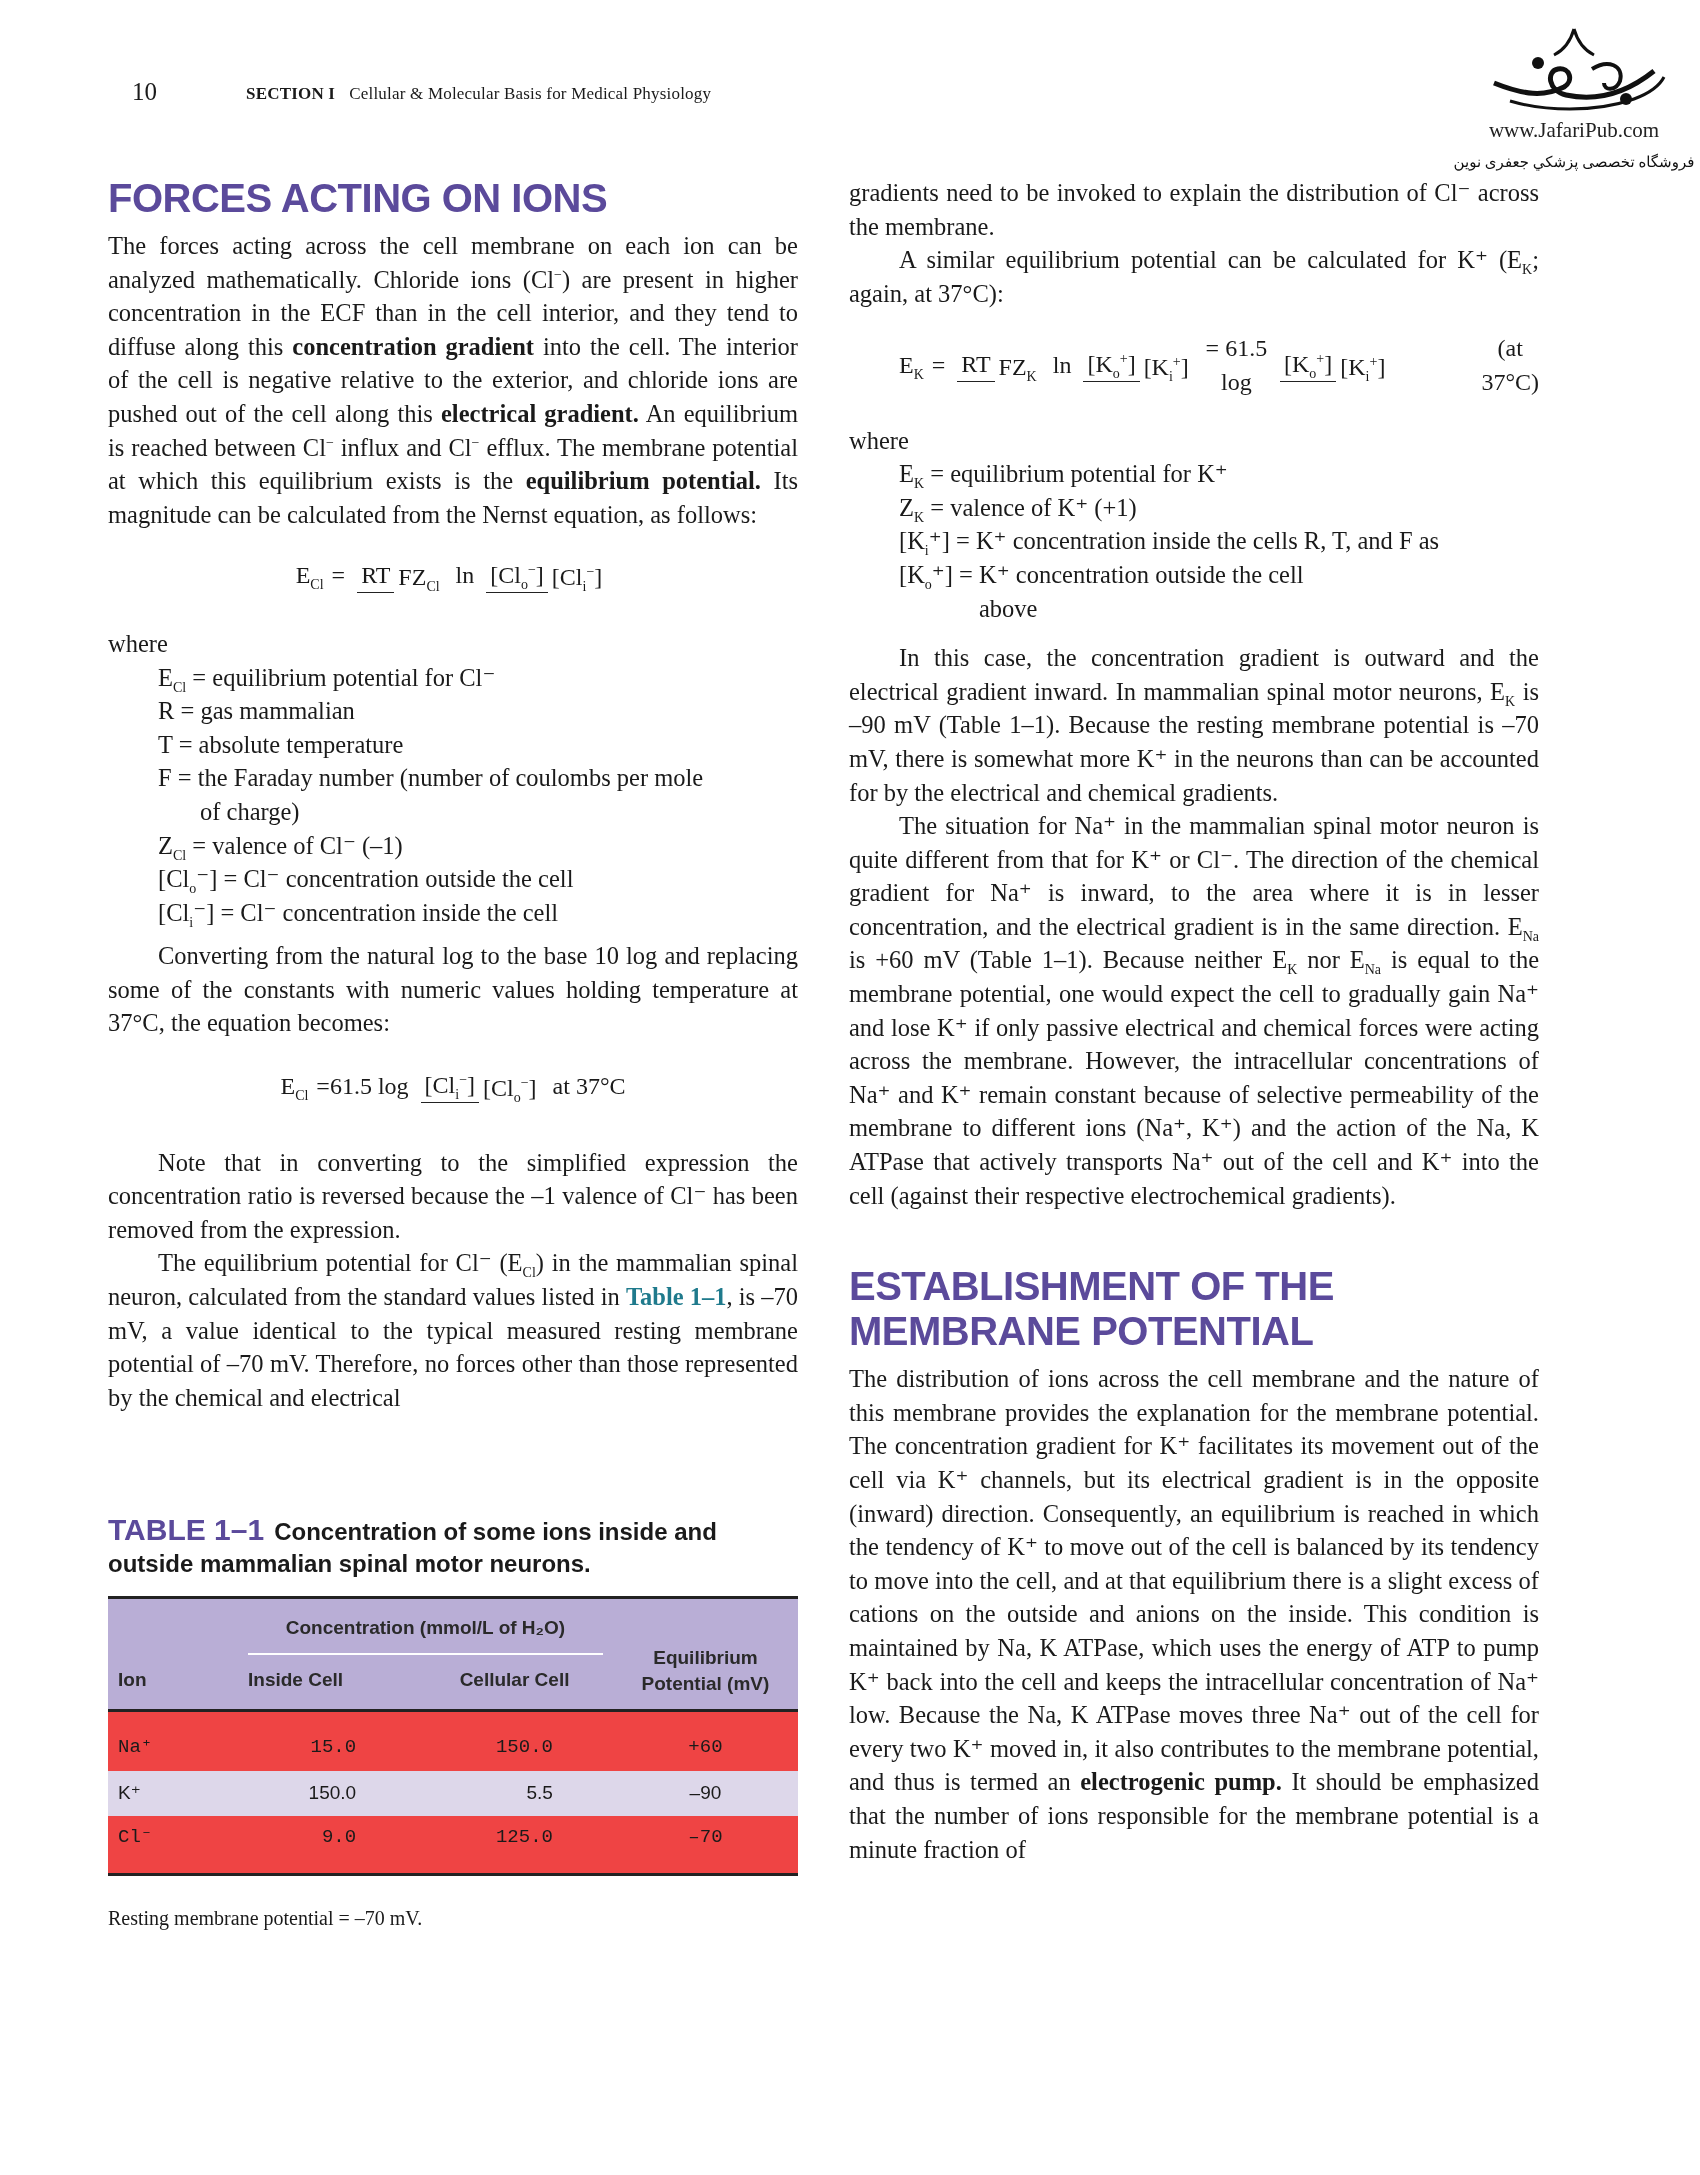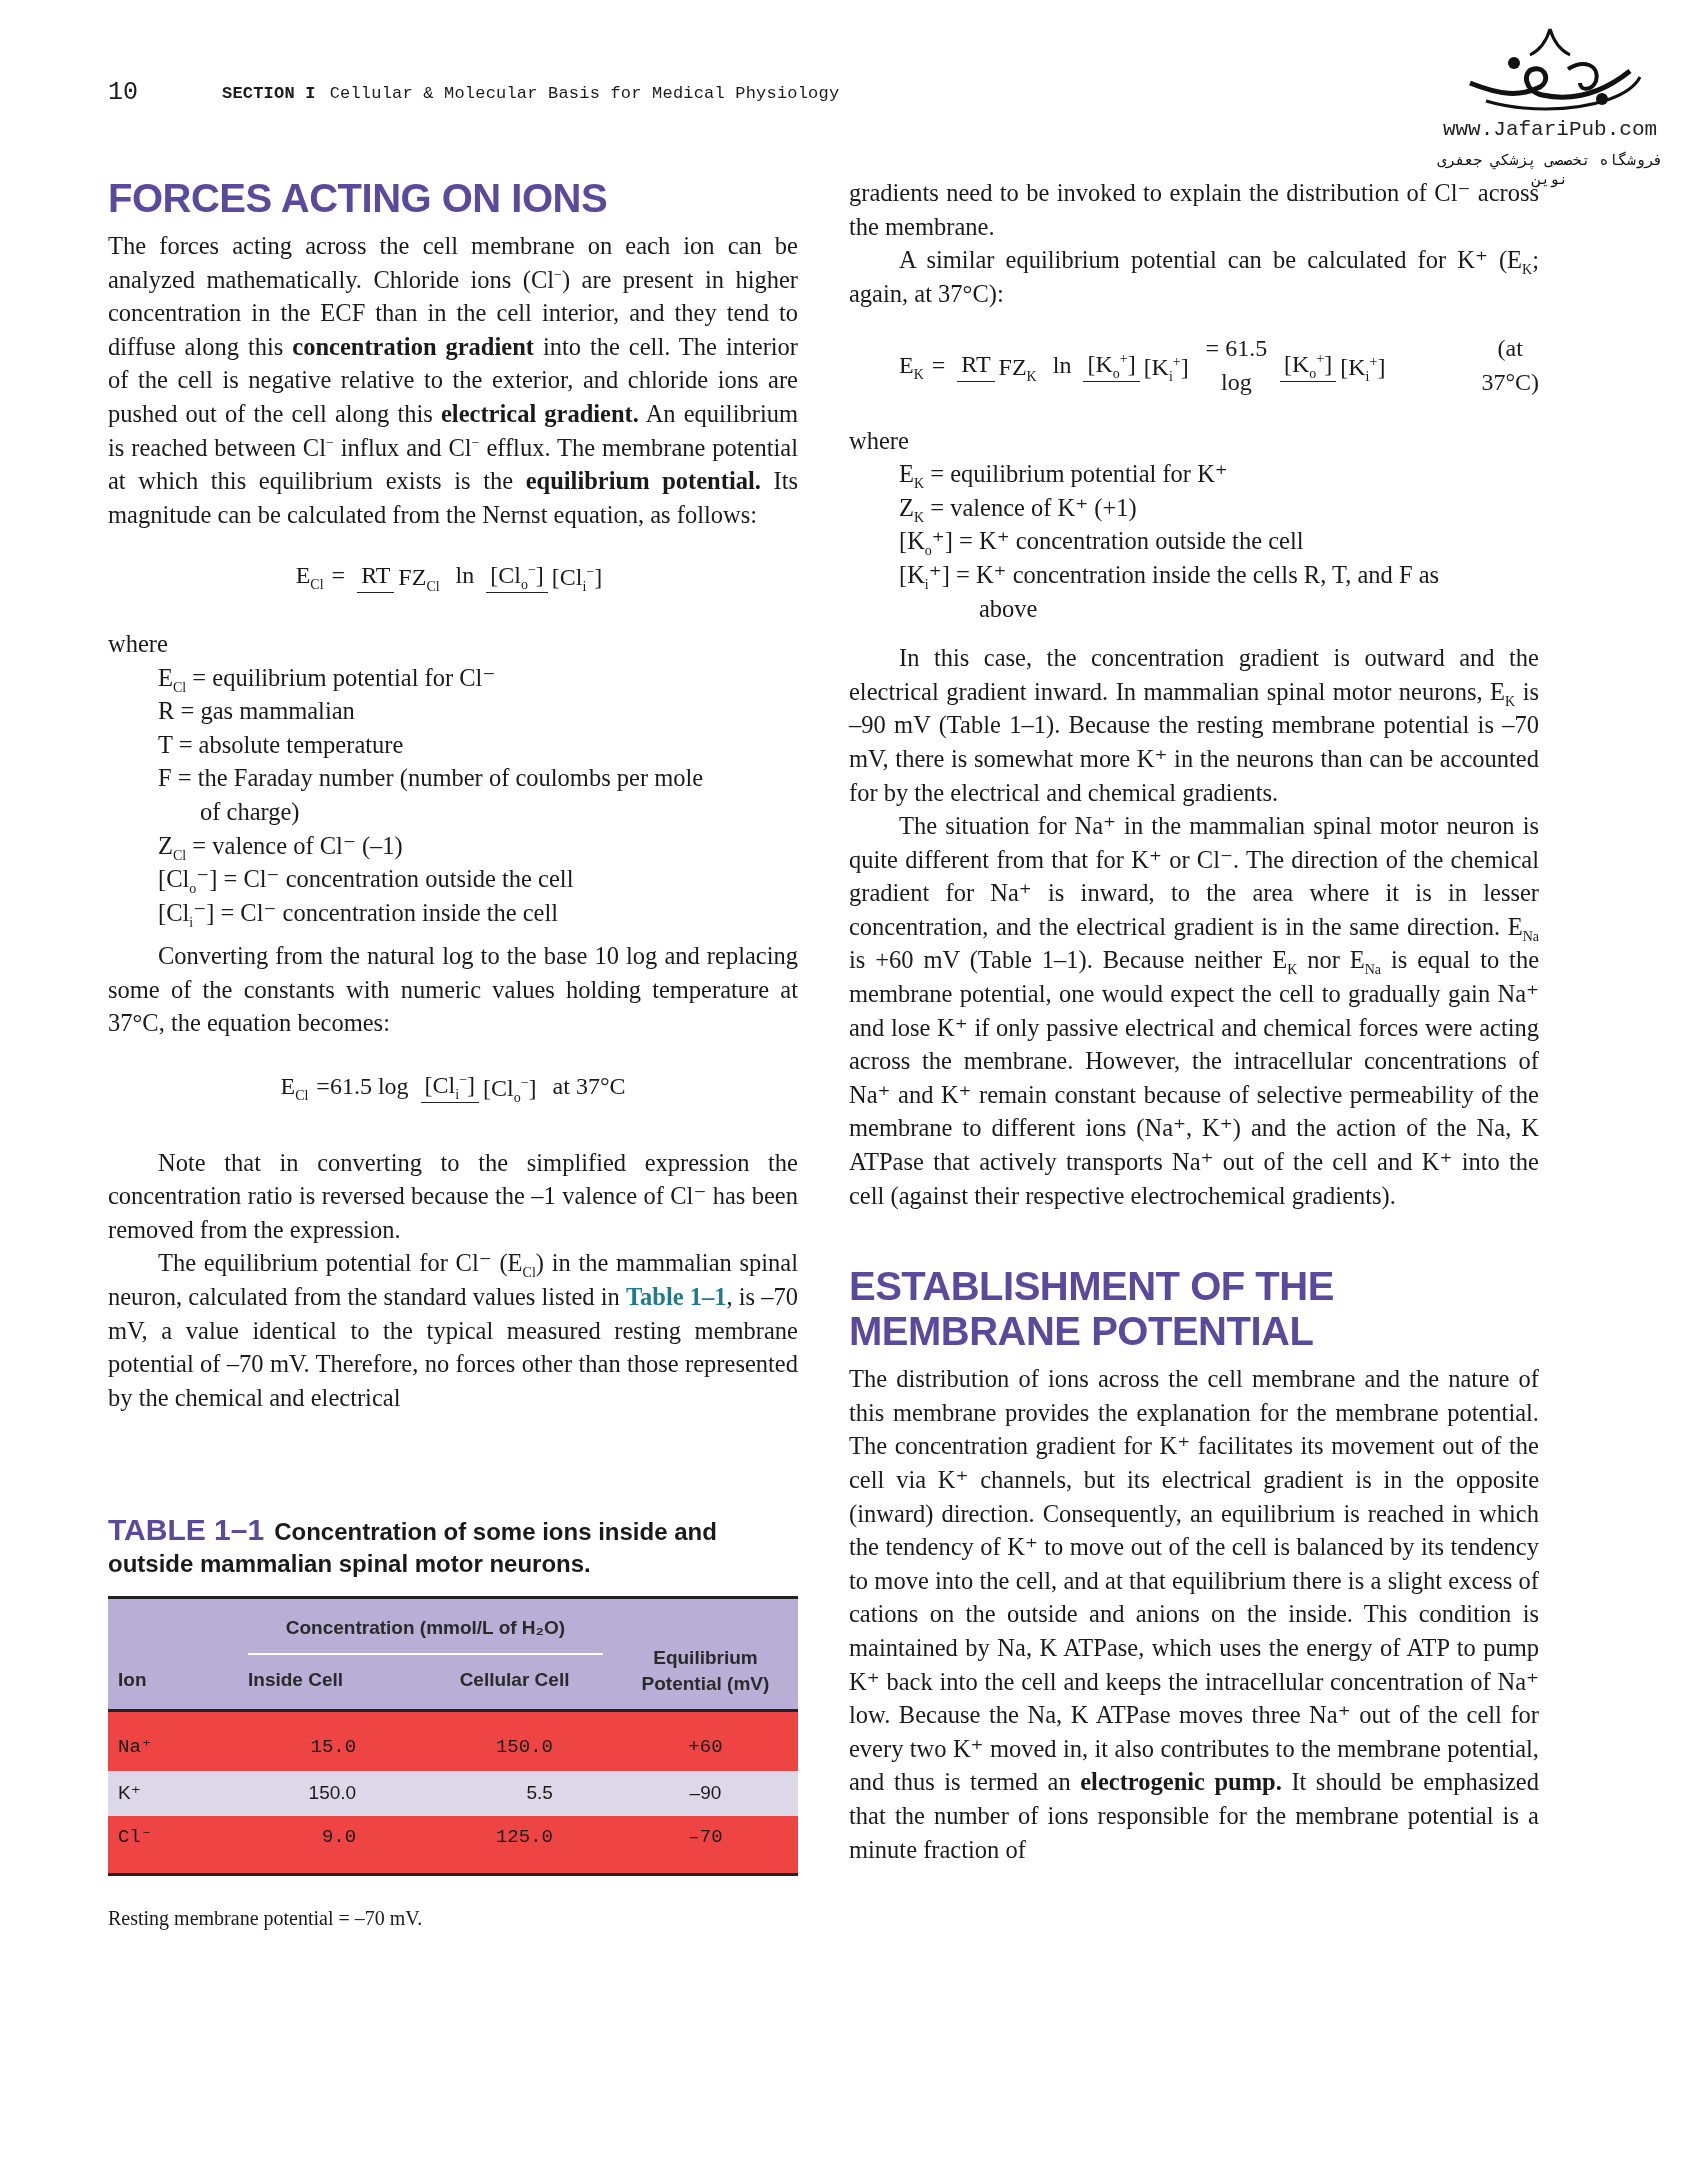--- a/index.html
+++ b/index.html
@@ -1,18 +1,18 @@
 <!DOCTYPE html>
 <html><head>
 <meta charset="utf-8">
 <style>
   html, body { margin:0; padding:0; background:#ffffff; }
   body { width:1700px; height:2175px; position:relative; overflow:hidden;
          font-family:"Liberation Serif","DejaVu Serif",serif; color:#1a1a1a; }
-  .sans { font-family:Liberation Mono, monospace; }
+  .sans { font-family:Liberation Serif, serif;margin-left:24px; }
   .page-num { position:absolute; left:108px; top:78px; font-size:25px; }
   .section-label { position:absolute; left:222px; top:84px; font-size:17px; letter-spacing:0.2px; }
   .section-label b { font-weight:bold; margin-right:14px; }
   .logo { position:absolute; left:1420px; top:25px; width:260px; height:165px; text-align:center; }
   .logo svg { display:block; margin:0 auto; }
   .logo .url { font-size:21px; color:#222; margin-top:-2px; }
   .logo .fa { font-size:15px; color:#111; margin-top:10px; direction:rtl; }
   .col { position:absolute; width:690px; font-size:24.5px; line-height:33.6px; }
   .col-left { left:108px; top:176px; }
   .col-right { left:849px; top:176px; }
@@ -176,22 +176,22 @@
       <span class="num"><span>[K</span><sub>o</sub><sup>+</sup><span>]</span></span>
       <span class="den"><span>[K</span><sub>i</sub><sup>+</sup><span>]</span></span>
     </span>
     <span style="margin-left:80px">(at 37°C)</span>
   </div>
 
   <div class="where">where</div>
   <div class="defs defs-r" id="rc-defs">
       <div><span>E</span><sub>K</sub><span> = equilibrium potential for K⁺</span></div>
       <div><span>Z</span><sub>K</sub><span> = valence of K⁺ (+1)</span></div>
+      <div><span>[K</span><sub>i</sub><span>⁺] = K⁺ concentration inside the cells R, T, and F as</span></div>
       <div><span>[K</span><sub>o</sub><span>⁺] = K⁺ concentration outside the cell</span></div>
-      <div><span>[K</span><sub>i</sub><span>⁺] = K⁺ concentration inside the cells R, T, and F as</span></div>
       <div class="cont"><span>above</span></div>
     </div>
 
   <p class="indent" style="margin-top:16px"><span>In this case, the concentration gradient is outward and the electrical gradient inward. In mammalian spinal motor neurons, E</span><sub>K</sub><span> is –90 mV (Table 1–1). Because the resting membrane potential is –70 mV, there is somewhat more K⁺ in the neurons than can be accounted for by the electrical and chemical gradients.</span></p>
   <p class="indent"><span>The situation for Na⁺ in the mammalian spinal motor neuron is quite different from that for K⁺ or Cl⁻. The direction of the chemical gradient for Na⁺ is inward, to the area where it is in lesser concentration, and the electrical gradient is in the same direction. E</span><sub>Na</sub><span> is +60 mV (Table 1–1). Because neither E</span><sub>K</sub><span> nor E</span><sub>Na</sub><span> is equal to the membrane potential, one would expect the cell to gradually gain Na⁺ and lose K⁺ if only passive electrical and chemical forces were acting across the membrane. However, the intracellular concentrations of Na⁺ and K⁺ remain constant because of selective permeability of the membrane to different ions (Na⁺, K⁺) and the action of the Na, K ATPase that actively transports Na⁺ out of the cell and K⁺ into the cell (against their respective electrochemical gradients).</span></p>
 
   <h2 class="section-h" style="margin-top:52px;width:520px">ESTABLISHMENT OF THE MEMBRANE POTENTIAL</h2>
   <p><span>The distribution of ions across the cell membrane and the nature of this membrane provides the explanation for the membrane potential. The concentration gradient for K⁺ facilitates its movement out of the cell via K⁺ channels, but its electrical gradient is in the opposite (inward) direction. Consequently, an equilibrium is reached in which the tendency of K⁺ to move out of the cell is balanced by its tendency to move into the cell, and at that equilibrium there is a slight excess of cations on the outside and anions on the inside. This condition is maintained by Na, K ATPase, which uses the energy of ATP to pump K⁺ back into the cell and keeps the intracellular concentration of Na⁺ low. Because the Na, K ATPase moves three Na⁺ out of the cell for every two K⁺ moved in, it also contributes to the membrane potential, and thus is termed an </span><b>electrogenic pump.</b><span> It should be emphasized that the number of ions responsible for the membrane potential is a minute fraction of</span></p>
 </div>
 

